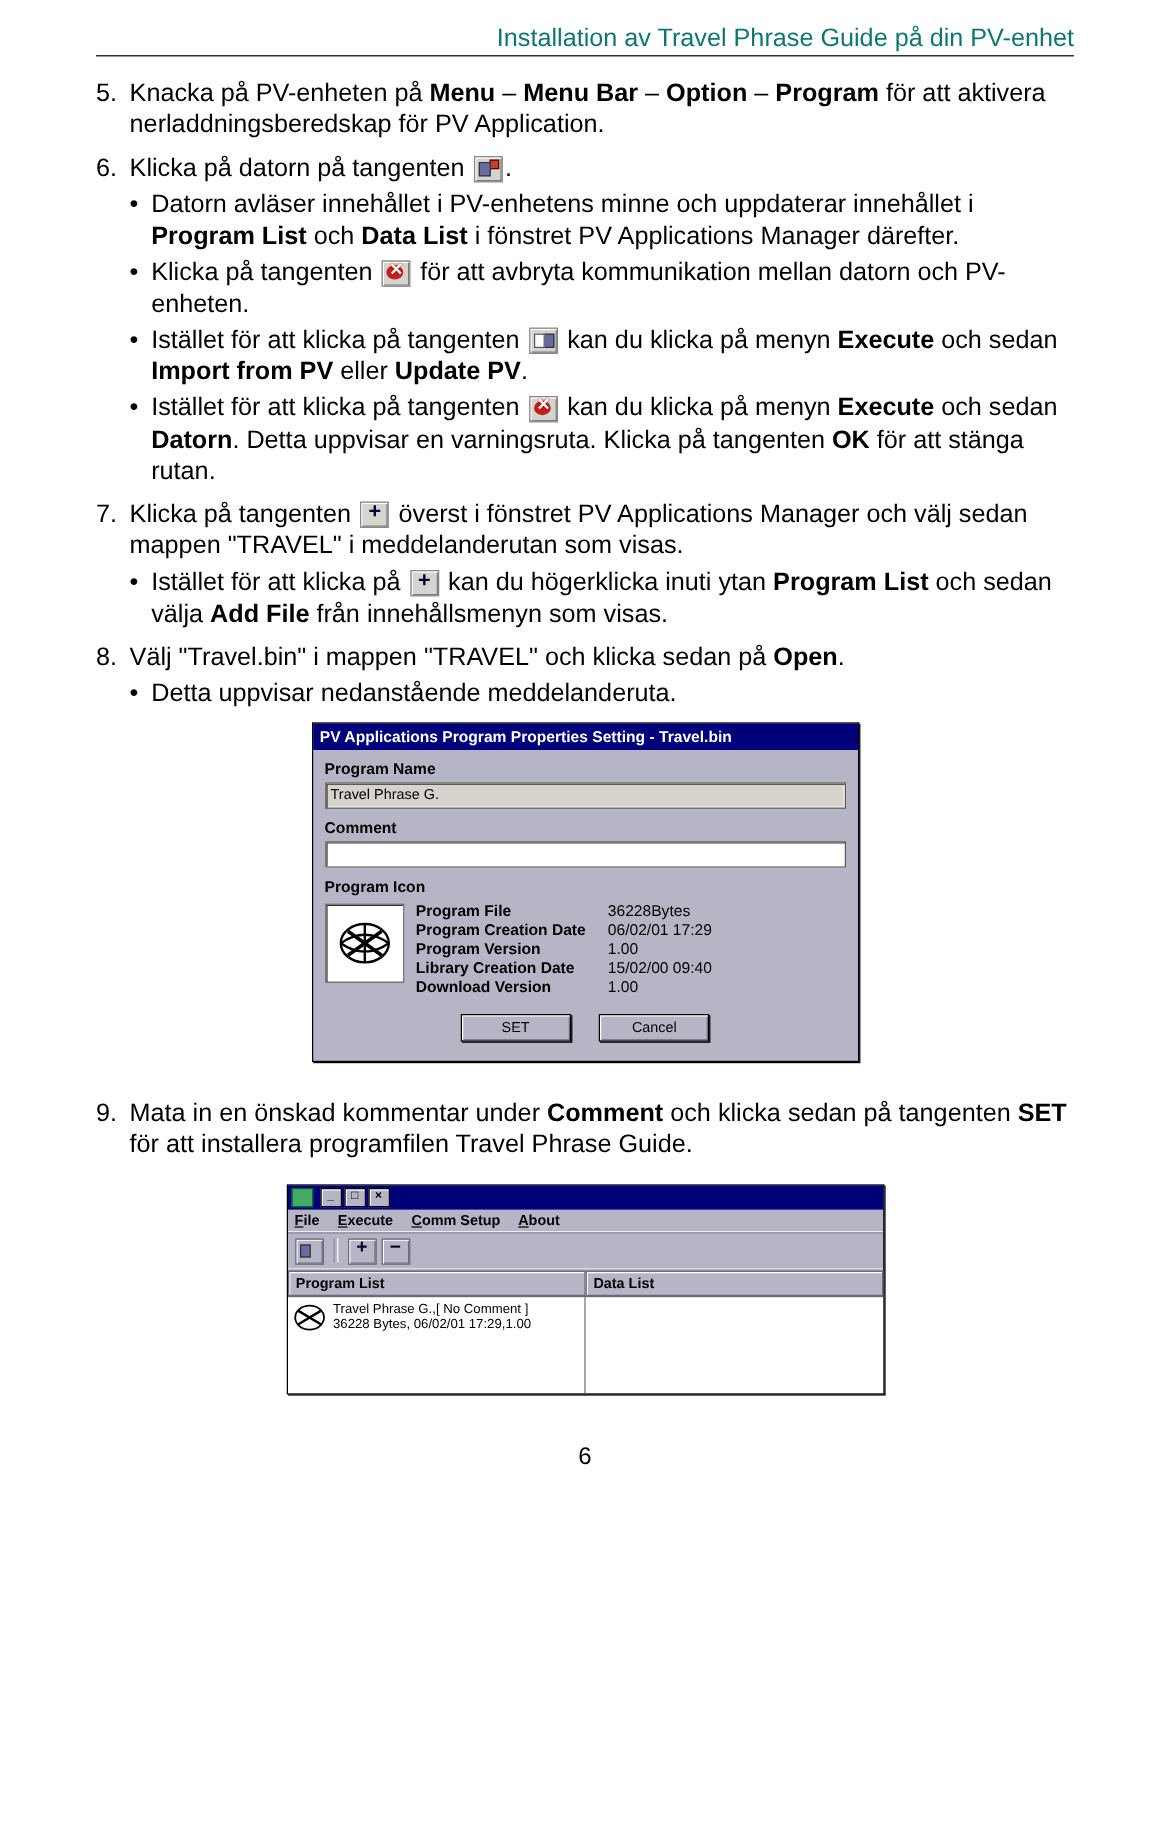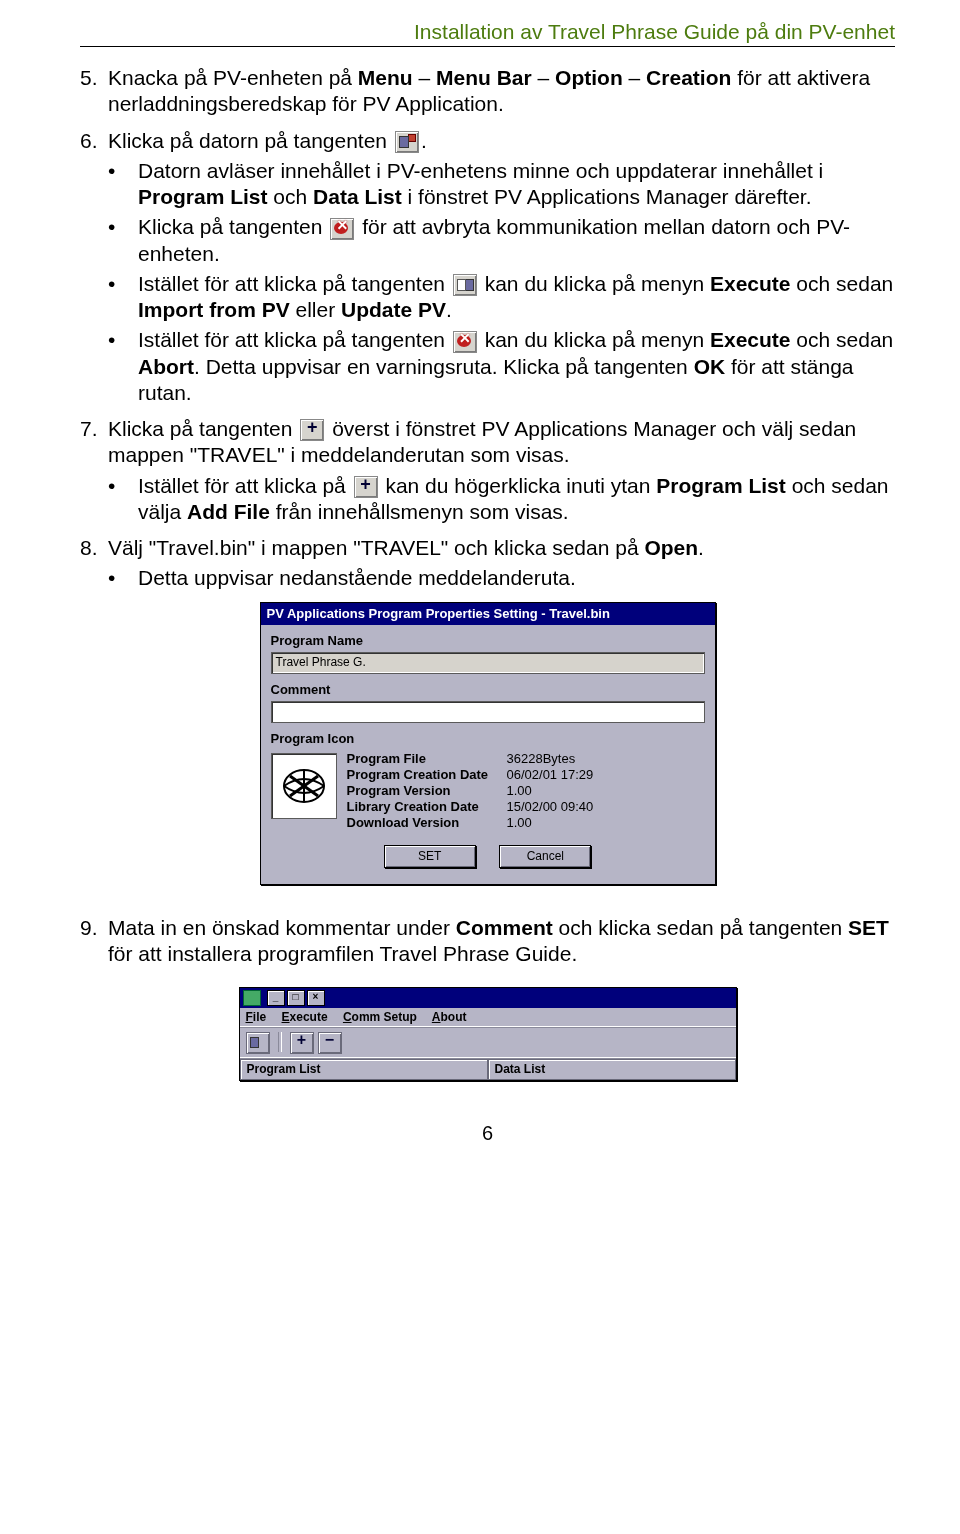--- a/index.html
+++ b/index.html
@@ -8,21 +8,21 @@
     font-family: Arial, Helvetica, sans-serif;
     background: #fff;
     width: 960px;
   }
   .page {
     padding: 20px 65px 40px 80px;
   }
   .header-line {
     text-align: right;
     font-size: 21px;
-    color: #4d7c0f;
+    color: #0f766e;
     border-bottom: 1.5px solid #000;
     padding-bottom: 2px;
     margin-bottom: 18px;
   }
   .content {
     font-size: 21px;
     line-height: 1.25;
   }
   ol.steps {
     list-style: none;
@@ -48,21 +48,20 @@
   }
   ul.bullets > li {
     display: flex;
     margin-bottom: 4px;
   }
   .bullet-dot {
     min-width: 18px;
   }
   .bullet-body {
     flex: 1;
-    margin-left: 12px;
   }
   .inline-icon {
     display: inline-block;
     width: 22px;
     height: 20px;
     vertical-align: middle;
     background: #d6d4ce;
     border: 1px solid #888;
     box-shadow: inset 1px 1px 0 #fff, inset -1px -1px 0 #7a7a7a;
     position: relative;
@@ -336,21 +335,21 @@
 <div class="page">
   <div class="header-line">Installation av Travel Phrase Guide på din PV-enhet</div>
 
   <div class="content">
     <ol class="steps">
 
       <li>
         <div class="step-row">
           <div class="step-num">5.</div>
           <div class="step-body">
-            <span>Knacka på PV-enheten på </span><b>Menu</b><span> – </span><b>Menu Bar</b><span> – </span><b>Option</b><span> – </span><b>Creation</b><span> för att aktivera nerladdningsberedskap för PV Application.</span>
+            <span>Knacka på PV-enheten på </span><b>Menu</b><span> – </span><b>Menu Bar</b><span> – </span><b>Option</b><span> – </span><b>Program</b><span> för att aktivera nerladdningsberedskap för PV Application.</span>
           </div>
         </div>
       </li>
 
       <li>
         <div class="step-row">
           <div class="step-num">6.</div>
           <div class="step-body">
             <span>Klicka på datorn på tangenten </span><span class="inline-icon conn"></span><span>.</span>
           </div>
@@ -370,21 +369,21 @@
           </li>
           <li>
             <div class="bullet-dot">•</div>
             <div class="bullet-body">
               <span>Istället för att klicka på tangenten </span><span class="inline-icon import"></span><span> kan du klicka på menyn </span><b>Execute</b><span> och sedan </span><b>Import from PV</b><span> eller </span><b>Update PV</b><span>.</span>
             </div>
           </li>
           <li>
             <div class="bullet-dot">•</div>
             <div class="bullet-body">
-              <span>Istället för att klicka på tangenten </span><span class="inline-icon cancel"></span><span> kan du klicka på menyn </span><b>Execute</b><span> och sedan </span><b>Abort</b><span>. Detta uppvisar en varningsruta. Klicka på tangenten </span><b>OK</b><span> för att stänga rutan.</span>
+              <span>Istället för att klicka på tangenten </span><span class="inline-icon cancel"></span><span> kan du klicka på menyn </span><b>Execute</b><span> och sedan </span><b>Datorn</b><span>. Detta uppvisar en varningsruta. Klicka på tangenten </span><b>OK</b><span> för att stänga rutan.</span>
             </div>
           </li>
         </ul>
       </li>
 
       <li>
         <div class="step-row">
           <div class="step-num">7.</div>
           <div class="step-body">
             <span>Klicka på tangenten </span><span class="inline-icon add"></span><span> överst i fönstret PV Applications Manager och välj sedan mappen "TRAVEL" i meddelanderutan som visas.</span>
@@ -494,17 +493,35 @@
       <div class="appwin-toolbar">
         <div class="tbtn conn"></div>
         <div class="tdivider"></div>
         <div class="tbtn add"></div>
         <div class="tbtn minus"></div>
       </div>
       <div class="panel-headers">
         <div class="phead">Program List</div>
         <div class="phead">Data List</div>
       </div>
+      <div class="panel-body">
+        <div class="panel-col">
+          <div class="list-item">
+            <div class="list-icon">
+              <svg viewBox="0 0 28 26">
+                <ellipse cx="14" cy="13" rx="12" ry="10" fill="none" stroke="#000" stroke-width="1.5"></ellipse>
+                <line x1="4" y1="7" x2="24" y2="19" stroke="#000" stroke-width="2"></line>
+                <line x1="4" y1="19" x2="24" y2="7" stroke="#000" stroke-width="2"></line>
+              </svg>
+            </div>
+            <div class="list-text">
+              <div>Travel Phrase G.,[ No Comment ]</div>
+              <div>36228 Bytes, 06/02/01 17:29,1.00</div>
+            </div>
+          </div>
+        </div>
+        <div class="panel-col"></div>
+      </div>
     </div>
 
     <div class="page-num">6</div>
   </div>
 </div>
 
 </body></html>

